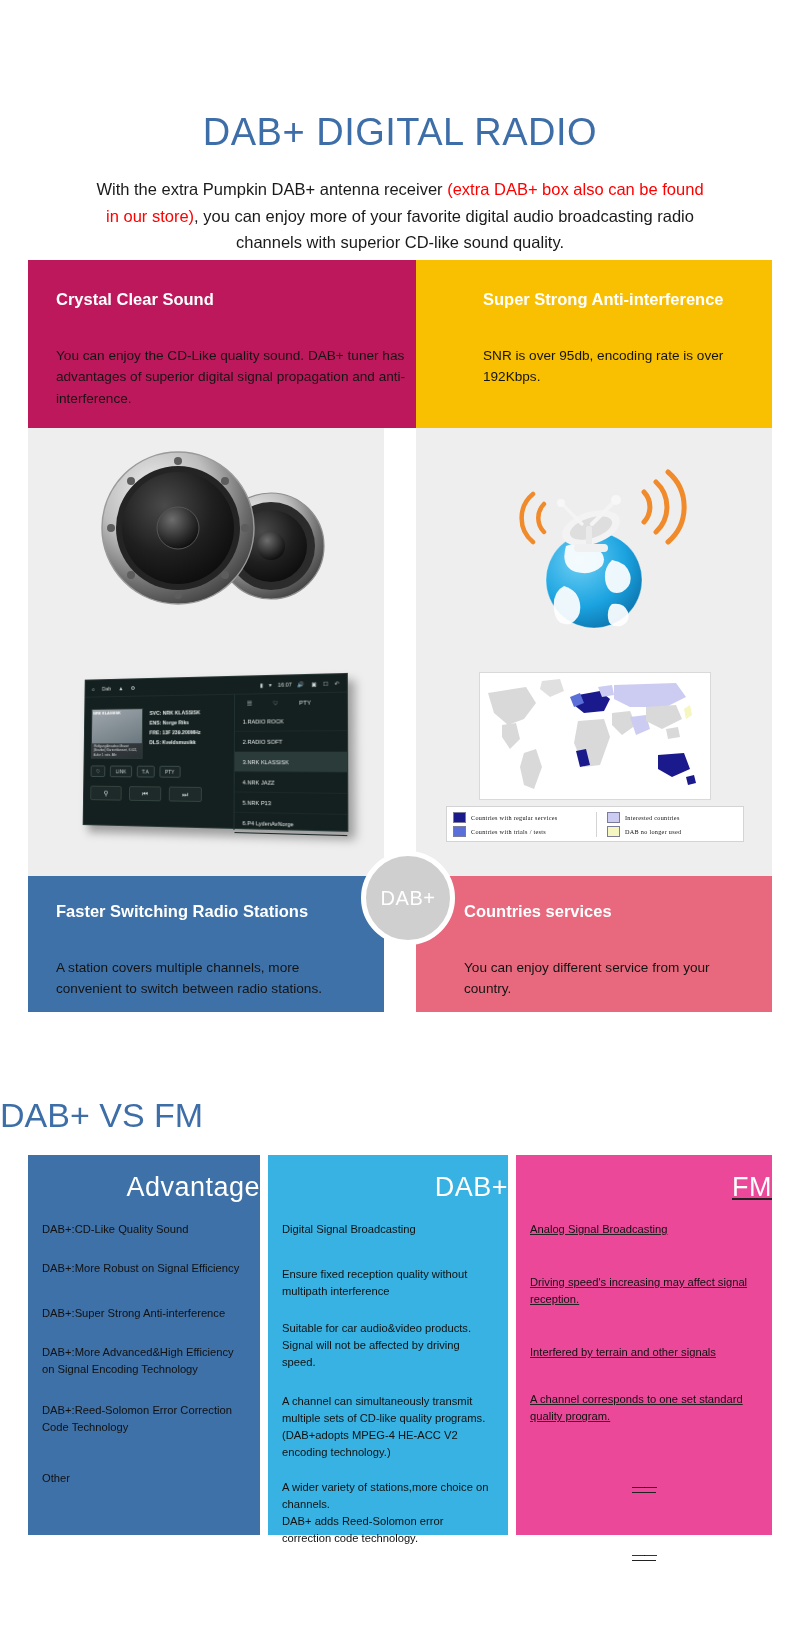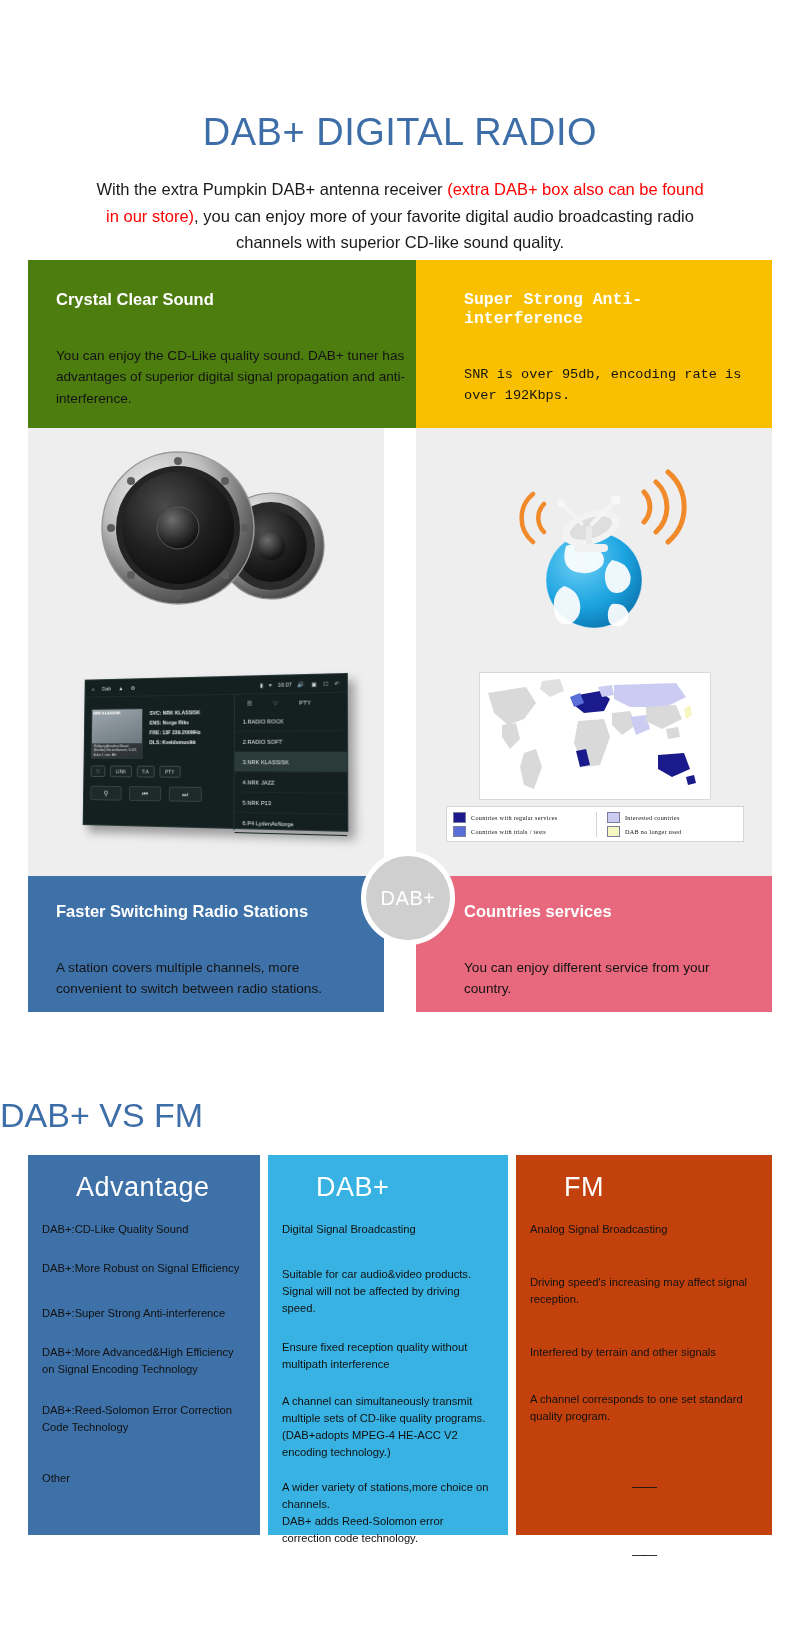--- a/index.html
+++ b/index.html
@@ -24,21 +24,21 @@
   }
   .hero-sub .red { color: #fe0000; }
 
   
   .grid {
     position: absolute; left: 28px; top: 260px;
     width: 744px; height: 752px;
   }
   .cell { position: absolute; overflow: hidden; }
 
-  .c-tl { left: 0;   top: 0;   width: 417px; height: 168px; background: #4d7c0f; }
+  .c-tl { left: 0;   top: 0;   width: 417px; height: 168px; background: #be185d; }
   .c-tr { left: 388px; top: 0; width: 356px; height: 168px; background: #f9c001; }
   .c-ml { left: 0;   top: 168px; width: 356px; height: 220px; background: #eeeeee; }
   .c-mr { left: 388px; top: 168px; width: 356px; height: 220px; background: #eeeeee; }
   .c-bl-img { left: 0;   top: 388px; width: 356px; height: 228px; background: #eeeeee; }
   .c-br-img { left: 388px; top: 388px; width: 356px; height: 228px; background: #eeeeee; }
   .c-bl { left: 0;   top: 616px; width: 356px; height: 136px; background: #3e71a8; }
   .c-br { left: 388px; top: 616px; width: 356px; height: 136px; background: #e8697d; }
 
   .card-pad { padding: 30px 26px 0 28px; }
   .card-title { font-size: 16.5px; font-weight: bold; margin-bottom: 13px; }
@@ -118,23 +118,23 @@
     position: absolute; left: 0; top: 1096px; width: 800px; 
     font-size: 34px; color: #3e6ea8; font-weight: 400;
   }
   .table {
     position: absolute; left: 28px; top: 1155px; width: 744px; height: 380px;
     display: flex; gap: 8px;
   }
   .col { position: relative; }
   .col-1 { width: 232px; background: #3e71a8; }
   .col-2 { width: 240px; background: #37b2e2; }
-  .col-3 { width: 256px; background: #c2410c; }
+  .col-3 { width: 256px; background: #ec4899; text-decoration: underline; }
   .col-head {
-    text-align: left; color: #ffffff; font-size: 27px; font-weight: 300;
+    text-align: right; color: #ffffff; font-size: 27px; font-weight: 300;
     padding-top: 17px; letter-spacing: .5px; padding-left: 48px;
   }
   .col-body { padding: 18px 14px 0 14px; }
   .cell-txt { font-size: 11.2px; line-height: 1.52; color: #111; }
   .cell-txt.dash { text-align: center; letter-spacing: -1px; font-size: 13px; }
 </style>
 </head>
 <body>
 
 <div class="hero">
@@ -148,21 +148,21 @@
 
   <div class="cell c-tl">
     <div class="card-pad">
       <div class="card-title white">Crystal Clear Sound</div>
       <div class="card-body dark">You can enjoy the CD-Like quality sound. DAB+ tuner has advantages of superior digital signal propagation and anti-interference.</div>
     </div>
 
   </div>
 
   <div class="cell c-tr">
-    <div class="card-pad" style="padding-left:48px;font-family:Liberation Mono, monospace;">
+    <div class="card-pad" style="padding-left:67px;">
       <div class="card-title white">Super Strong Anti-interference</div>
       <div class="card-body dark">SNR is over 95db, encoding rate is over 192Kbps.</div>
     </div>
 
   </div>
 
   <div class="cell c-ml">
     <div class="spk-wrap">
       <svg width="356" height="220" viewBox="0 0 356 220">
         <defs>
@@ -406,22 +406,22 @@
       <div class="cell-txt" style="margin-bottom:24px;">DAB+:More Advanced&amp;High Efficiency on Signal Encoding Technology</div>
       <div class="cell-txt" style="margin-bottom:34px;">DAB+:Reed-Solomon Error Correction Code Technology</div>
       <div class="cell-txt">Other</div>
     </div>
   </div>
 
   <div class="col col-2">
     <div class="col-head">DAB+</div>
     <div class="col-body">
       <div class="cell-txt" style="margin-bottom:28px;">Digital Signal Broadcasting</div>
+      <div class="cell-txt" style="margin-bottom:20px;">Ensure fixed reception quality without multipath interference</div>
       <div class="cell-txt" style="margin-bottom:22px;">Suitable for car audio&amp;video products. Signal will not be affected by driving speed.</div>
-      <div class="cell-txt" style="margin-bottom:20px;">Ensure fixed reception quality without multipath interference</div>
       <div class="cell-txt" style="margin-bottom:18px;">A channel can simultaneously transmit multiple sets of CD-like quality programs. (DAB+adopts MPEG-4 HE-ACC V2 encoding technology.)</div>
       <div class="cell-txt">A wider variety of stations,more choice on channels.</div>
       <div class="cell-txt" style="margin-bottom:30px;">DAB+ adds Reed-Solomon error correction code technology.</div>
     </div>
   </div>
 
   <div class="col col-3">
     <div class="col-head">FM</div>
     <div class="col-body">
       <div class="cell-txt" style="margin-bottom:36px;">Analog Signal Broadcasting</div>

